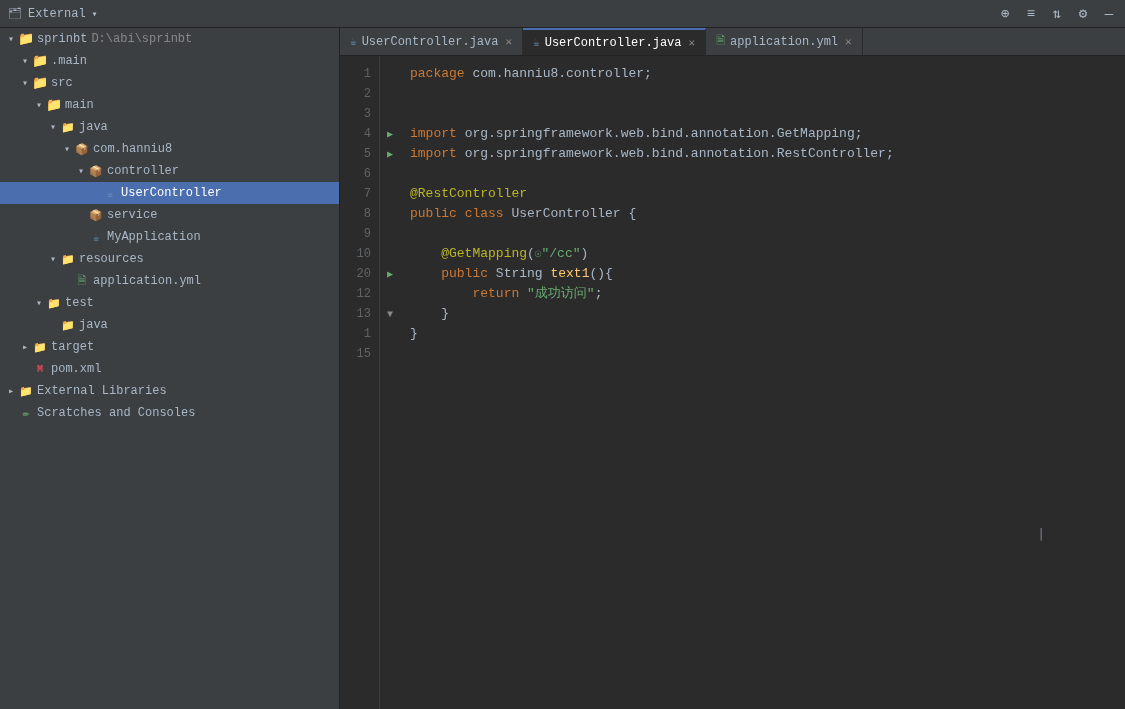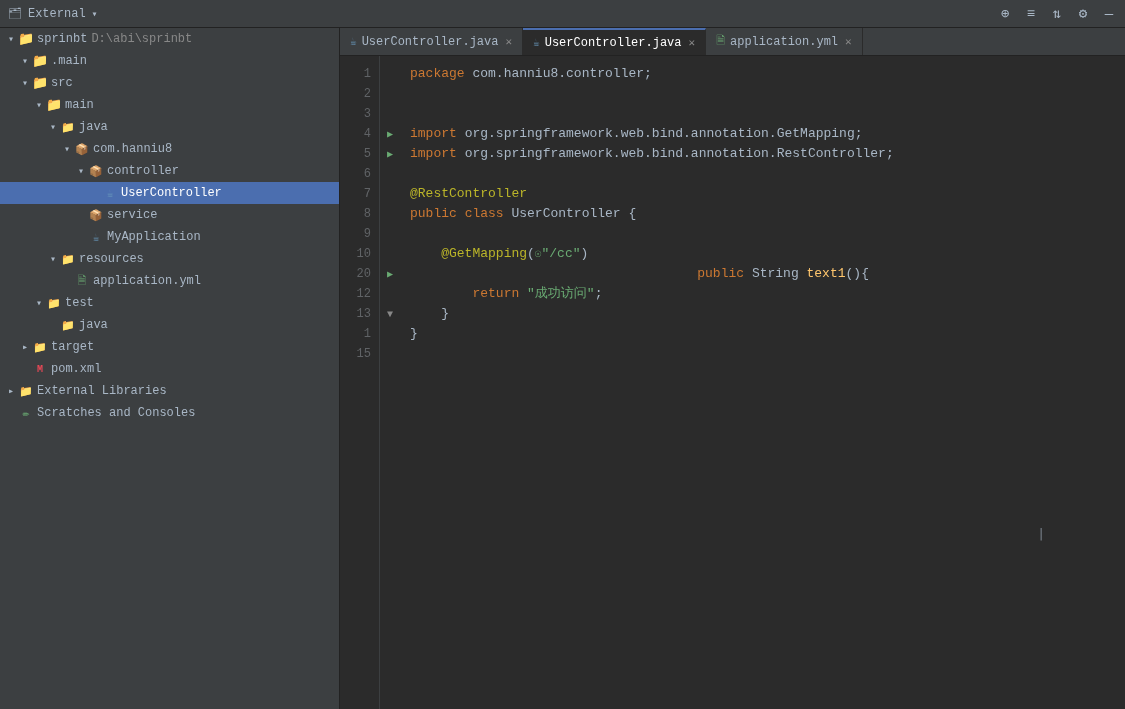--- a/index.html
+++ b/index.html
@@ -441,21 +441,21 @@
           <div class="code-content" style="padding:0 0 0 10px;"></div>
         </div>
 
         <div class="line-row">
           <div class="gutter"></div>
           <div class="code-content" style="padding:0 0 0 10px;">    <span class="annot">@GetMapping</span>(<span style="color:#6aab73; font-size:11px;">☉</span><span class="str">"/cc"</span>)</div>
         </div>
 
         <div class="line-row">
           <div class="gutter" style="color:#6aab73;">▶</div>
-          <div class="code-content" style="padding:0 0 0 10px;text-align:center;">    <span class="kw2">public</span> <span class="cls">String</span> <span class="mth">text1</span>()<span>{</span></div>
+          <div class="code-content" style="padding:0 0 0 10px;">    <span class="kw2">public</span> <span class="cls">String</span> <span class="mth">text1</span>()<span>{</span></div>
         </div>
 
         <div class="line-row">
           <div class="gutter"></div>
           <div class="code-content" style="padding:0 0 0 10px;">        <span class="kw2">return</span> <span class="str">"成功访问"</span>;</div>
         </div>
 
         <div class="line-row">
           <div class="gutter" style="color:#888;">▼</div>
           <div class="code-content" style="padding:0 0 0 10px;">    }</div>

